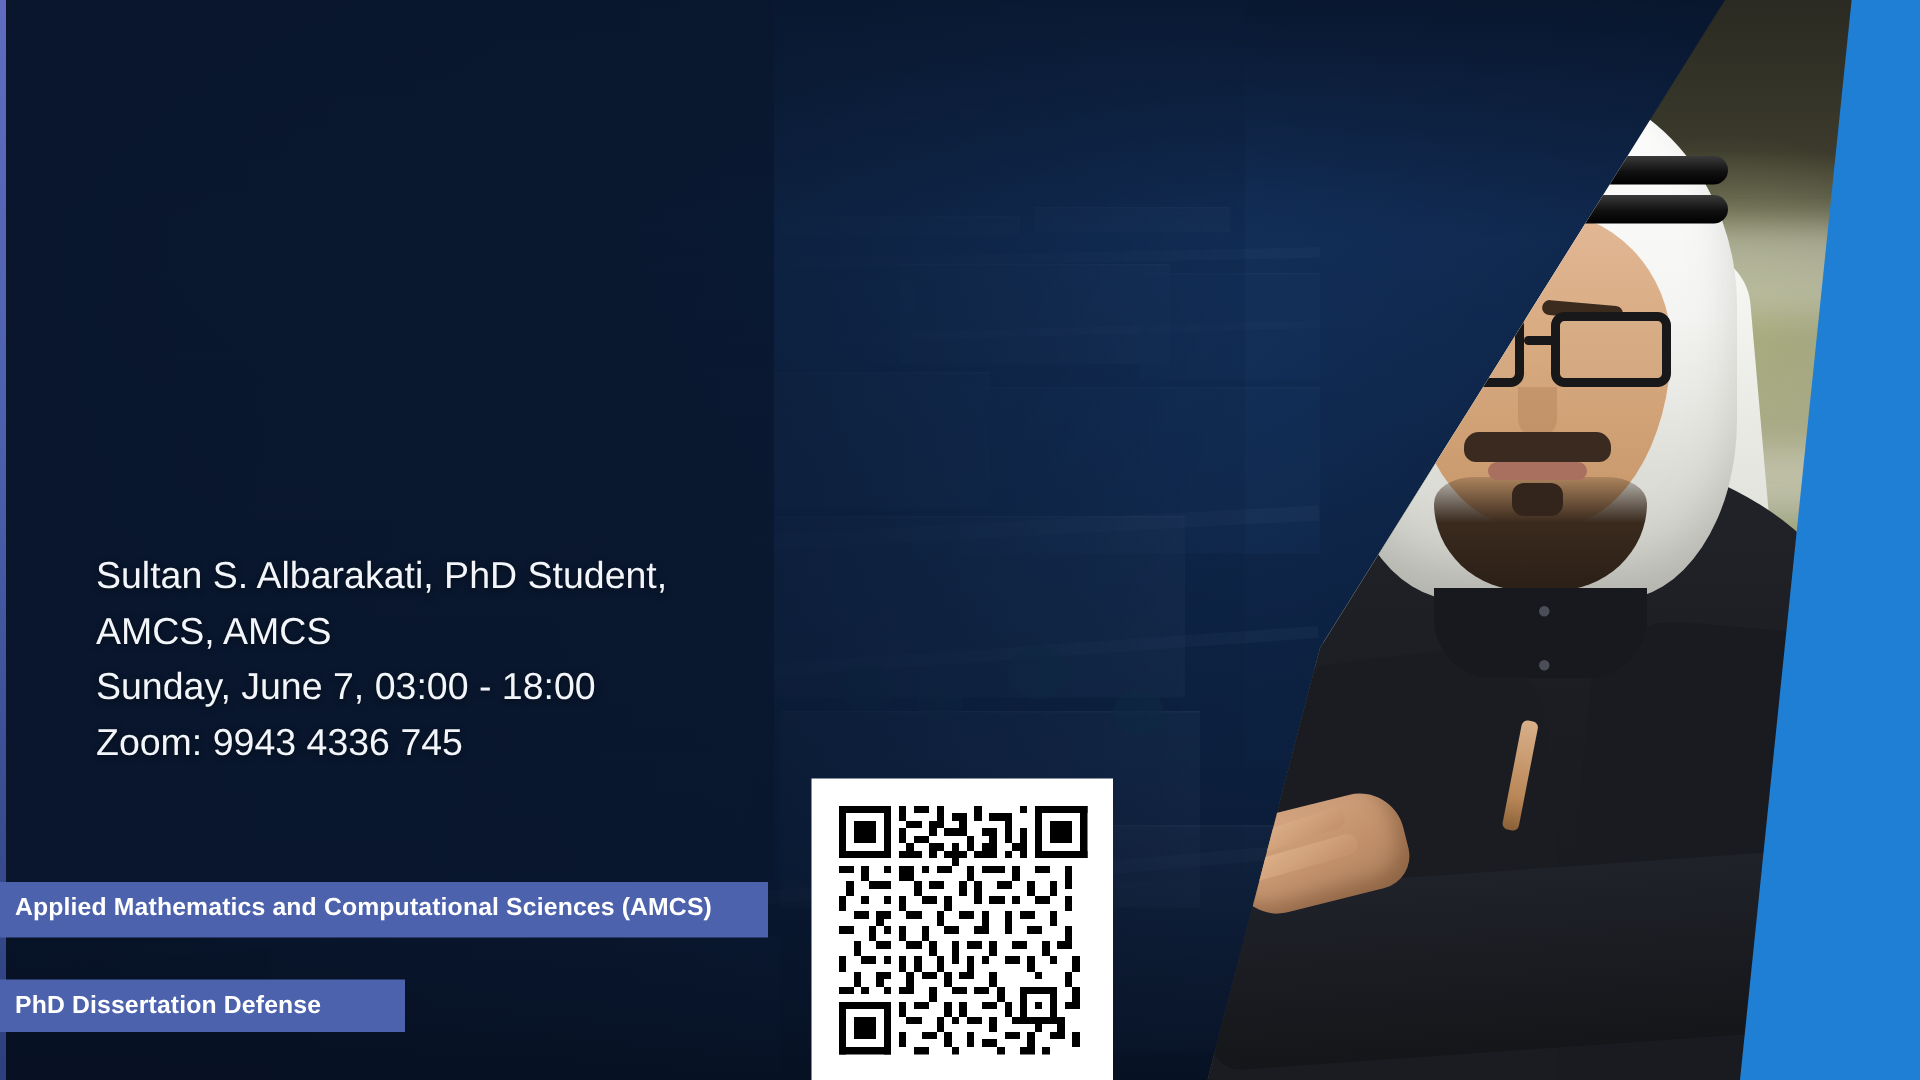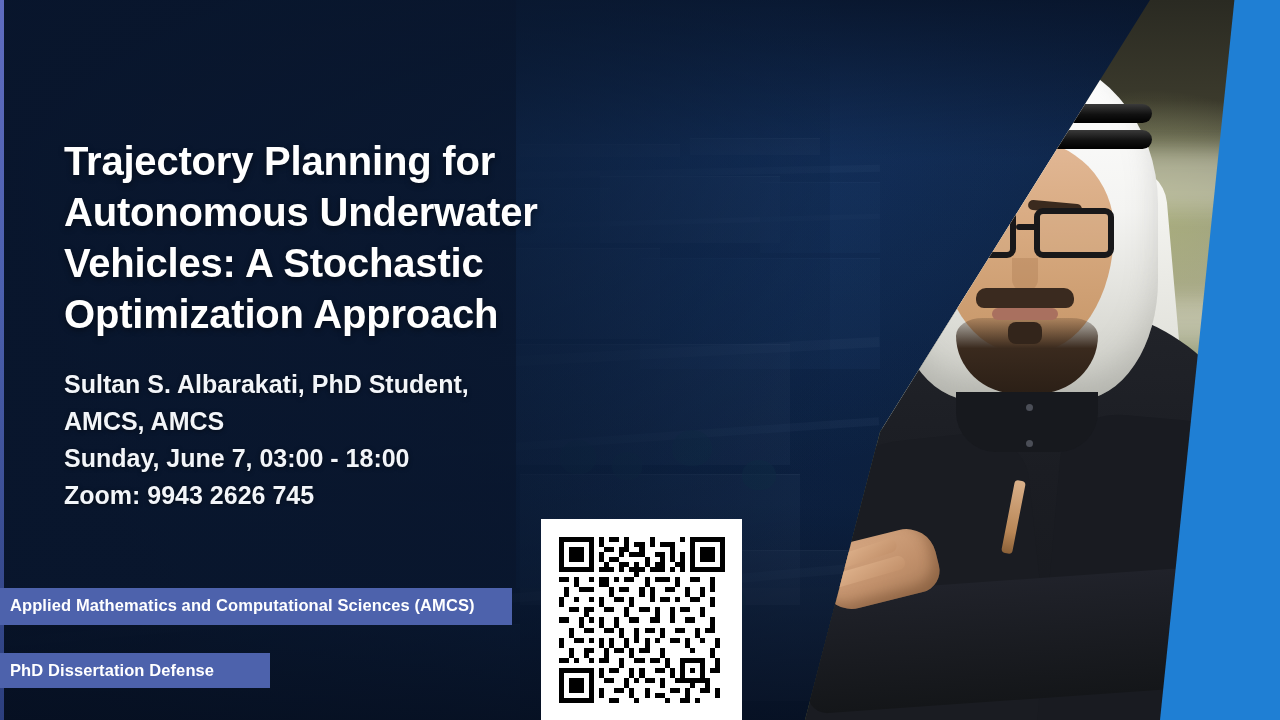--- a/index.html
+++ b/index.html
@@ -93,21 +93,21 @@
     letter-spacing: -.2px;
     text-shadow: 0 2px 6px rgba(0,0,0,.45);
   }
   .details {
     position: absolute;
     left: 64px; top: 366px;
     width: 520px;
     color: #f2f5f9;
     font-size: 25px;
     line-height: 37px;
-    font-weight: 700;
+    font-weight: 400;
     text-shadow: 0 1px 4px rgba(0,0,0,.5);
   }
   .details div { white-space: nowrap; }
 
   
   .badge {
     position: absolute;
     background: #4d62ac;
     color: #ffffff;
     font-weight: 700;
@@ -441,27 +441,26 @@
     </div>
   </div>
 
   <div class="blue-wedge"></div>
   <div class="blue-wedge-edge"></div>
 
   <div class="text-panel-wide"></div>
   <div class="text-panel"></div>
   <div class="left-sliver"></div>
 
-  <div class="title">Trajectory Planning for Autonomous Underwater Vehicles: A Stochastic Optimization Approach</div>
 
   <div class="details">
     <div>Sultan S. Albarakati, PhD Student,</div>
     <div>AMCS, AMCS</div>
     <div>Sunday, June 7, 03:00 - 18:00</div>
-    <div>Zoom: 9943 2626 745</div>
+    <div>Zoom: 9943 4336 745</div>
   </div>
 
   <div class="badge badge-dept">Applied Mathematics and Computational Sciences (AMCS)</div>
   <div class="badge badge-kind">PhD Dissertation Defense</div>
 
   <div class="qr-card">
     <svg width="166" height="166" viewBox="0 0 33 33" shape-rendering="crispEdges">
       <rect width="33" height="33" fill="#ffffff"></rect>
       <g fill="#000000">
 

